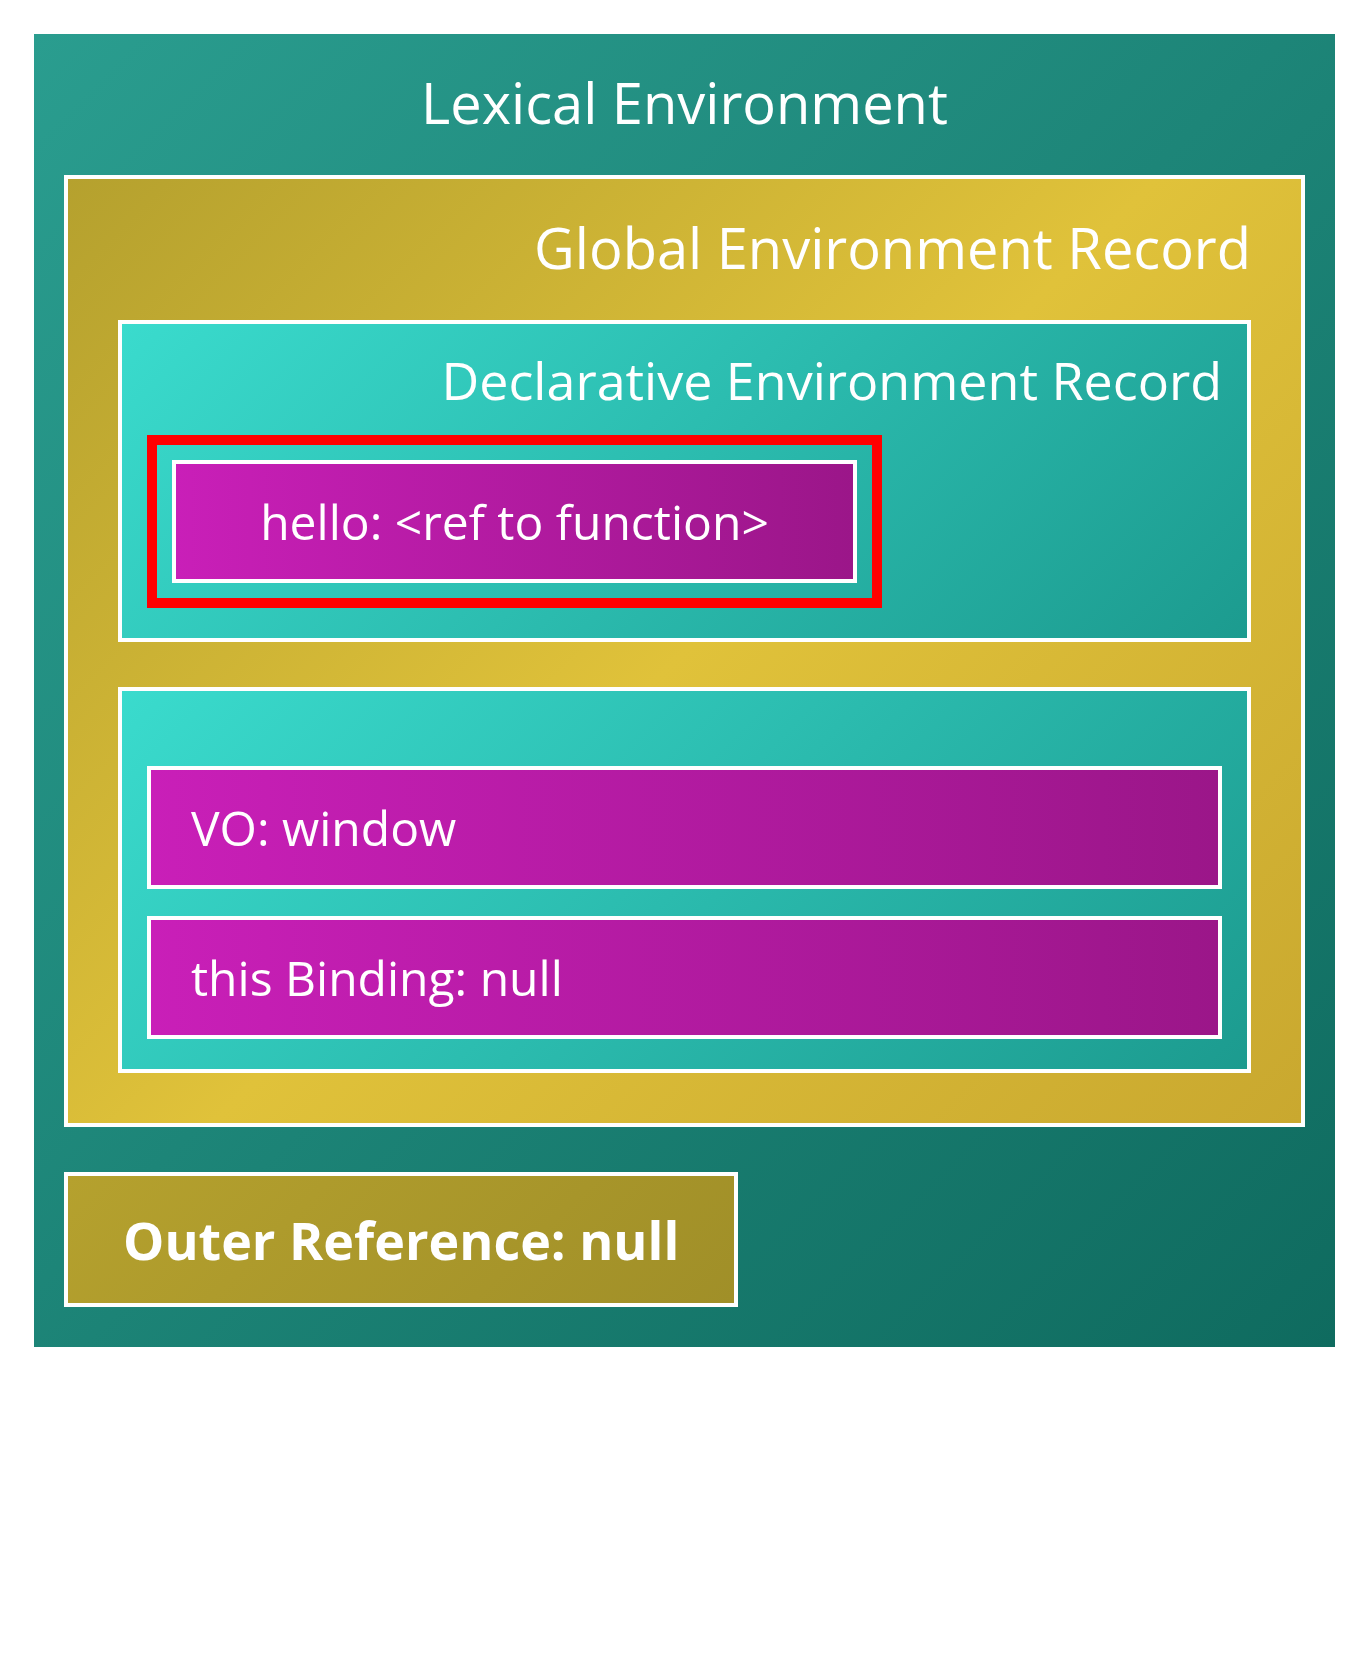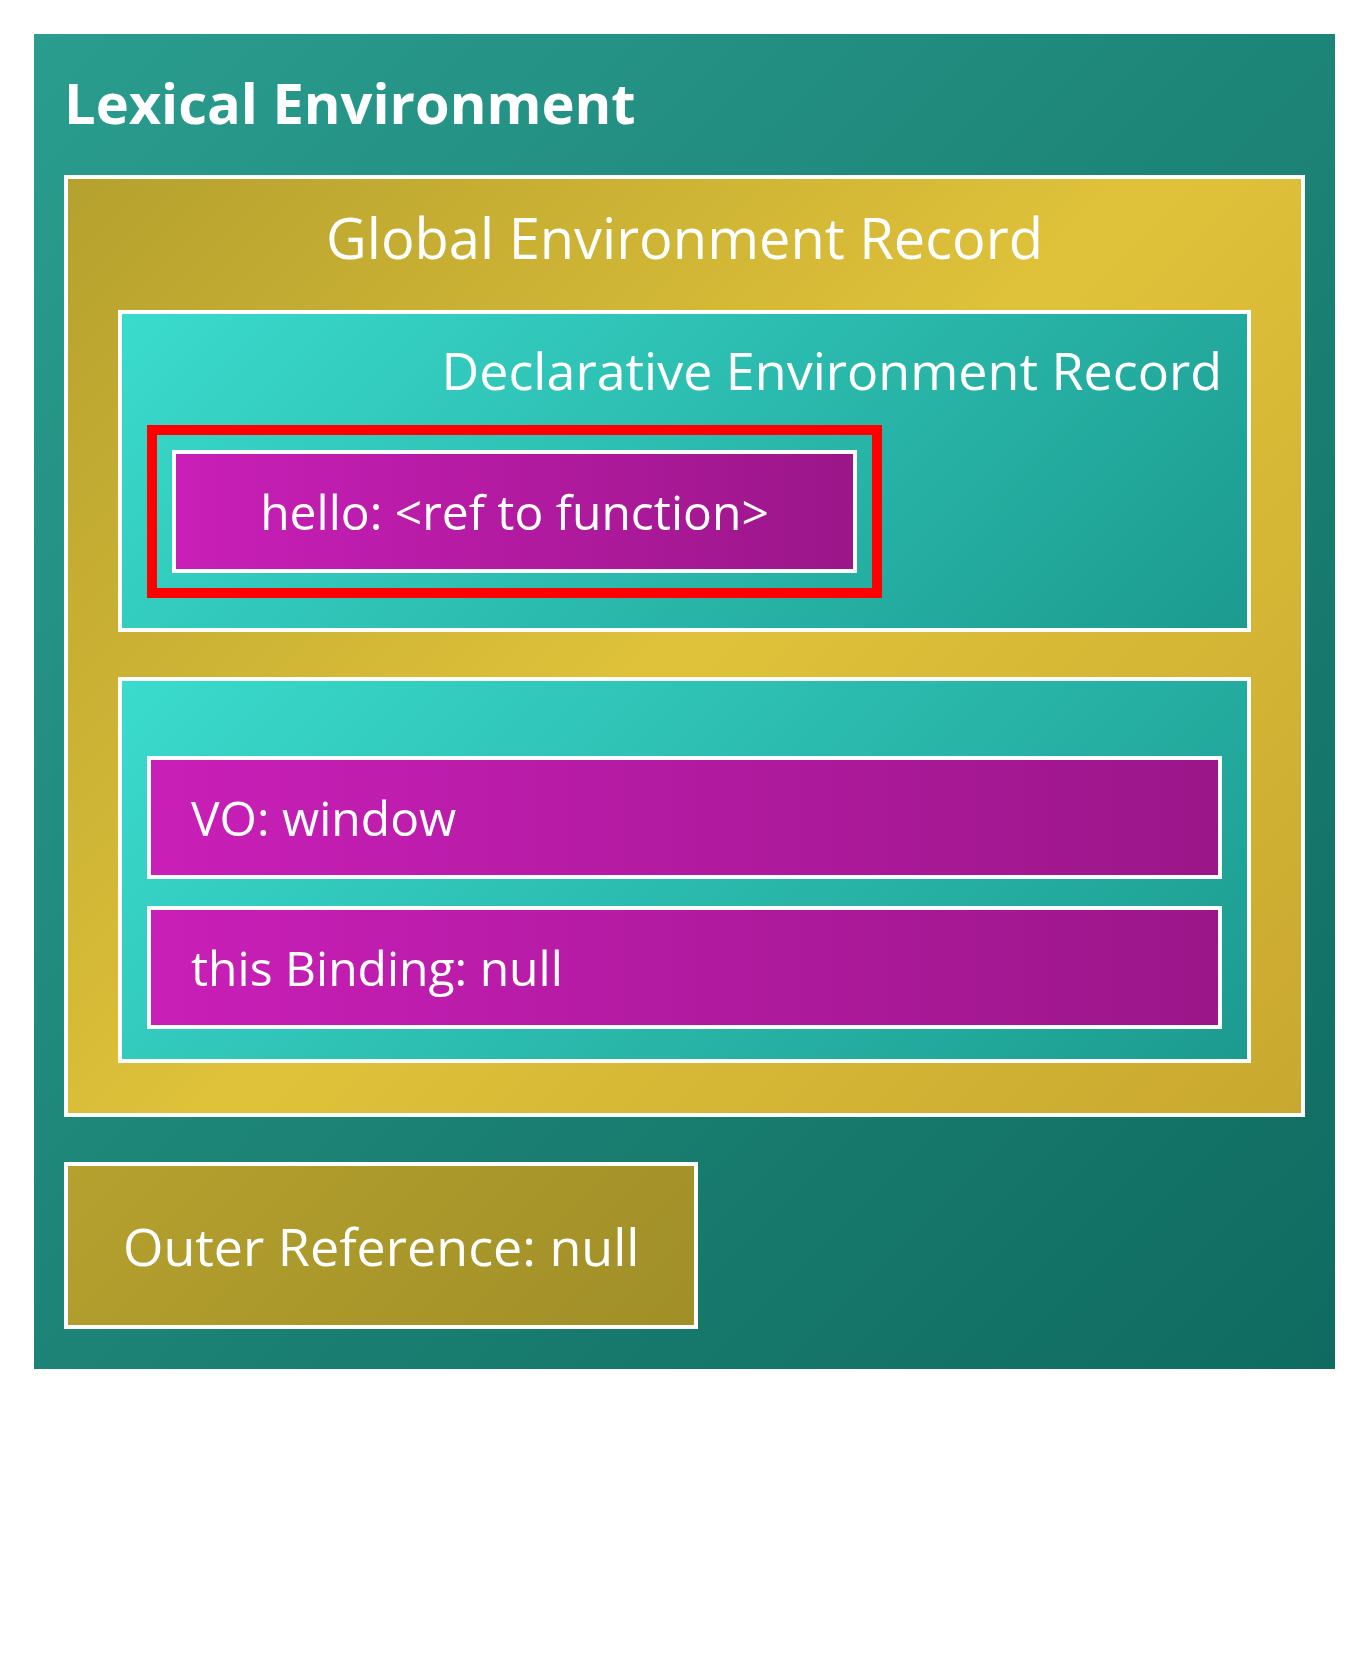--- a/index.html
+++ b/index.html
@@ -14,35 +14,37 @@
       width: 1369px;
     }
     .lexical-env {
       background: linear-gradient(135deg, #2a9d8f 0%, #0f6b5f 100%);
       border: 4px solid #fff;
       padding: 20px 30px 40px 30px;
       color: #fff;
     }
     .lexical-title {
       font-size: 56px;
-      font-weight: 700;
+      font-weight: 400;
+      text-align: center;
       margin-bottom: 35px;
       margin-top: 10px;
     }
     .global-env-record {
       background: linear-gradient(135deg, #b5a12e 0%, #e0c23a 50%, #c9a82f 100%);
       border: 4px solid #fff;
       padding: 20px 50px 50px 50px;
       margin-bottom: 45px;
     }
     .global-title {
       font-size: 56px;
       font-weight: 400;
-      text-align: center;
+      text-align: right;
       margin-bottom: 35px;
+      margin-top: 10px;
     }
     .declarative-record,
     .object-record {
       background: linear-gradient(135deg, #3adbcd 0%, #1c9b8f 100%);
       border: 4px solid #fff;
       padding: 15px 25px 30px 25px;
     }
     .declarative-record {
       margin-bottom: 45px;
     }
@@ -72,23 +74,23 @@
     .object-record .value-pill {
       display: block;
       margin-top: 27px;
     }
     .object-record .value-pill:first-of-type {
       margin-top: 60px;
     }
     .outer-ref {
       background: linear-gradient(135deg, #b5a12e 0%, #a08f28 100%);
       border: 4px solid #fff;
-      padding: 44px 55px;
+      padding: 28px 55px;
       font-size: 52px;
-      font-weight: 400;
+      font-weight: 700;
       display: inline-block;
       color: #fff;
     }
   </style>
 </head>
 <body>
 
 <div class="lexical-env">
   <div class="lexical-title">Lexical Environment</div>
 

